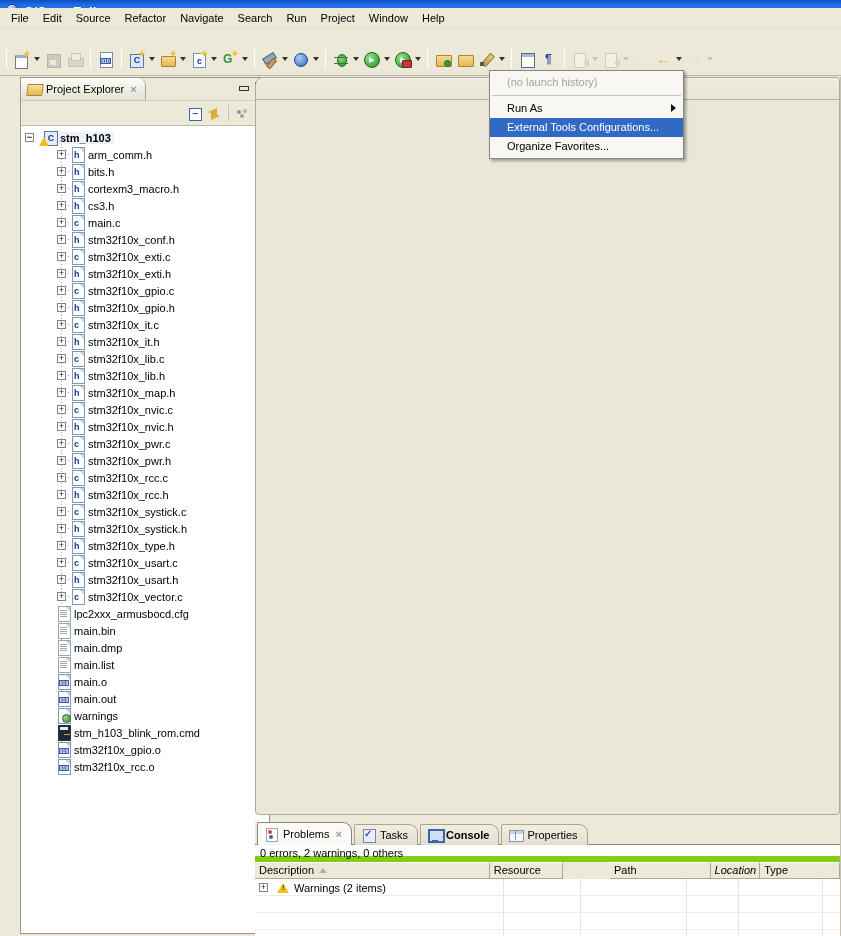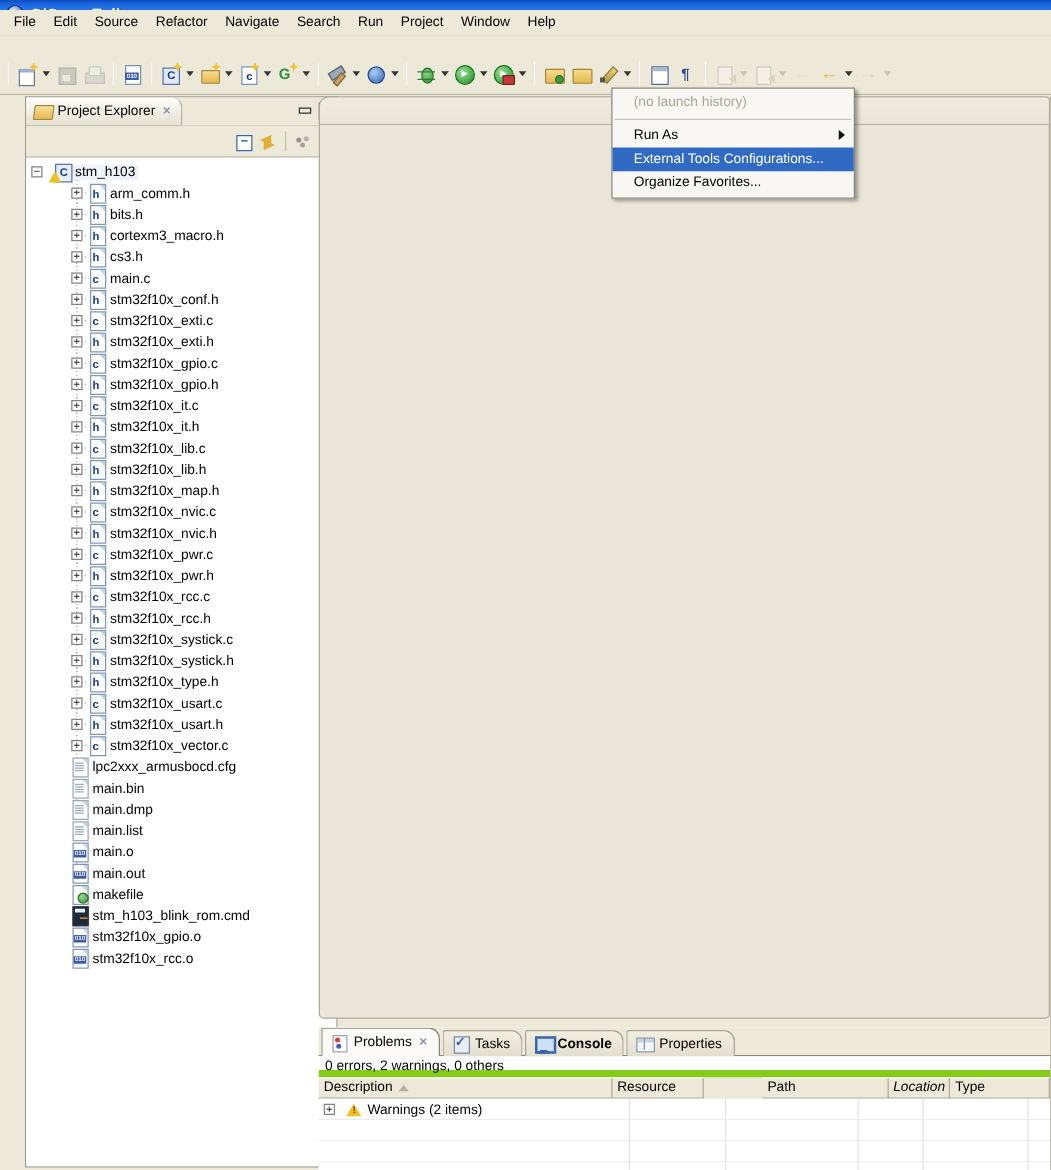--- a/index.html
+++ b/index.html
@@ -143,21 +143,21 @@
   .view-menu-icon::before { content:""; position:absolute; left:2px; top:3px; width:4px; height:4px;
     border-radius:50%; background:#909090; box-shadow:6px -1px 0 #b0b0b0, 3px 4px 0 #a0a0a0; }
   .view-menu-arrow { width:0; height:0; border-left:4px solid transparent; border-right:4px solid transparent;
     border-top:5px solid #667; }
 
   
   .tree { position:absolute; left:0; top:49px; right:0; bottom:0; background:#fff;
     overflow:hidden; padding-top:2px; }
   .tree-row { height:17px; display:flex; align-items:center; position:relative; white-space:nowrap; }
   .tree-row .label { padding:0 3px; }
-  .tree-row.root { padding-left:4px; }
+  .tree-row.root { padding-left:4px;font-weight:bold; }
   .tree-row.root .label { background:#eef2fa; }
   .tree-row.child { padding-left:36px; }
   .exp { width:9px; height:9px; border:1px solid #848284; background:#fff; flex:none;
     font-size:9px; line-height:7px; text-align:center; color:#222; margin-right:5px; }
   .exp.plus::before { content:"+"; }
   .exp.minus::before { content:"\2212"; }
   .tree-children { position:relative; }
   .tree-children::before { content:""; position:absolute; left:40px; top:-8px; bottom:8px; width:1px;
     background:repeating-linear-gradient(180deg,#aaa 0 1px,transparent 1px 3px); }
   .tree-row.child::after { content:""; position:absolute; left:41px; top:8px; width:9px; height:1px;
@@ -649,21 +649,21 @@
 
         <div class="tree-row child">
 
           <span class="fi bin-file-icon"></span>
           <span class="label">main.out</span>
         </div>
 
         <div class="tree-row child">
 
           <span class="fi makefile-icon"></span>
-          <span class="label">makefile</span>
+          <span class="label">warnings</span>
         </div>
 
         <div class="tree-row child">
 
           <span class="fi cmd-file-icon"></span>
           <span class="label">stm_h103_blink_rom.cmd</span>
         </div>
 
         <div class="tree-row child">
 

